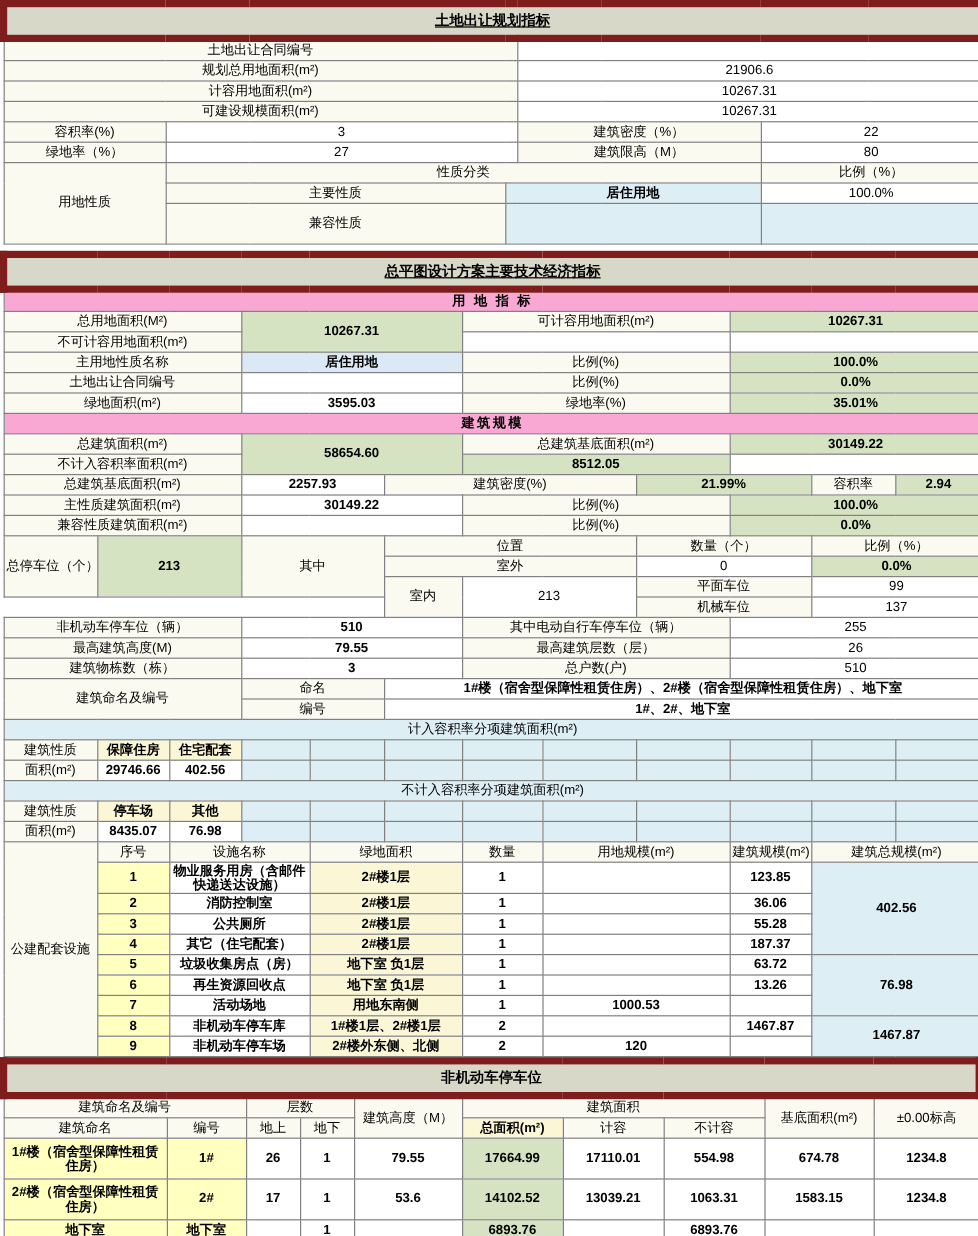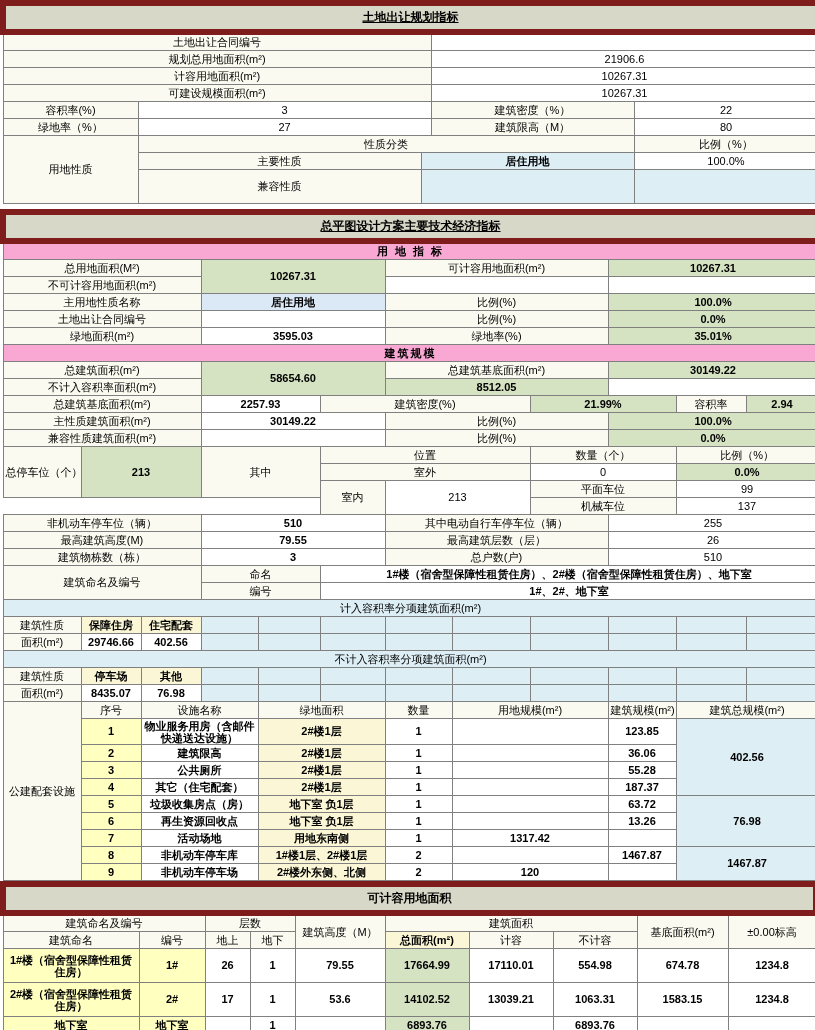--- a/index.html
+++ b/index.html
@@ -321,21 +321,21 @@
     <td colspan="2" class="b wrap">物业服务用房（含邮件快递送达设施）</td>
     <td colspan="2" class="cream b">2#楼1层</td>
     <td class="b">1</td>
     <td colspan="2"></td>
     <td class="b">123.85</td>
     <td colspan="3" rowspan="4" class="lightblue b">402.56</td>
   </tr>
 
   <tr>
     <td class="yellow">2</td>
-    <td colspan="2" class="b">建筑限高</td>
+    <td colspan="2" class="b">消防控制室</td>
     <td colspan="2" class="cream b">2#楼1层</td>
     <td class="b">1</td>
     <td colspan="2"></td>
     <td class="b">36.06</td>
   </tr>
 
   <tr>
     <td class="yellow">3</td>
     <td colspan="2" class="b">公共厕所</td>
     <td colspan="2" class="cream b">2#楼1层</td>
@@ -370,21 +370,21 @@
     <td class="b">1</td>
     <td colspan="2"></td>
     <td class="b">13.26</td>
   </tr>
 
   <tr>
     <td class="yellow">7</td>
     <td colspan="2" class="b">活动场地</td>
     <td colspan="2" class="cream b">用地东南侧</td>
     <td class="b">1</td>
-    <td colspan="2" class="b">1317.42</td>
+    <td colspan="2" class="b">1000.53</td>
     <td class="b"></td>
   </tr>
 
   <tr>
     <td class="yellow">8</td>
     <td colspan="2" class="b">非机动车停车库</td>
     <td colspan="2" class="cream b">1#楼1层、2#楼1层</td>
     <td class="b">2</td>
     <td colspan="2"></td>
     <td class="b">1467.87</td>
@@ -410,21 +410,21 @@
     <col style="width:45px">
         <col style="width:90px">
         <col style="width:84px">
     <col style="width:84px">
         <col style="width:84px">
         <col style="width:91px">
     <col style="width:88px">
   </colgroup>
   <tbody>
         <tr>
-    <td colspan="10" class="sec-title" style="text-decoration:none">可计容用地面积</td>
+    <td colspan="10" class="sec-title" style="text-decoration:none">非机动车停车位</td>
   </tr>
   <tr>
     <td colspan="2" class="lbl">建筑命名及编号</td>
     <td colspan="2" class="lbl">层数</td>
     <td rowspan="2" class="lbl">建筑高度（M）</td>
     <td colspan="3" class="lbl">建筑面积</td>
     <td rowspan="2" class="lbl">基底面积(m²)</td>
     <td rowspan="2" class="lbl">±0.00标高</td>
   </tr>
   <tr>

